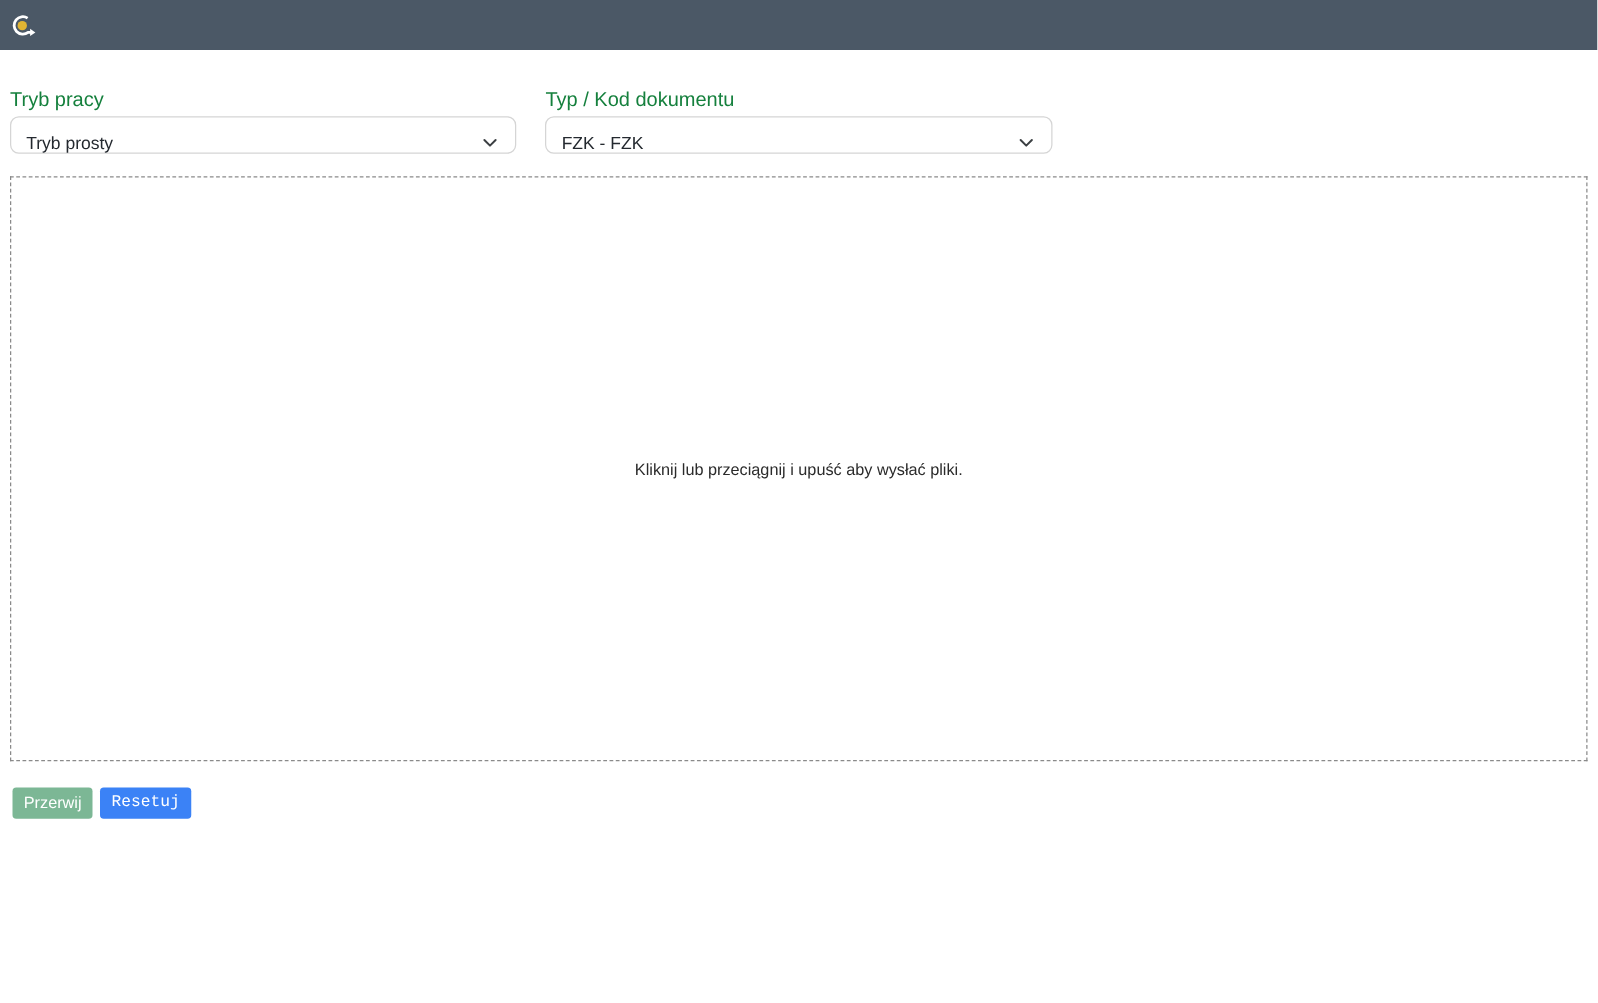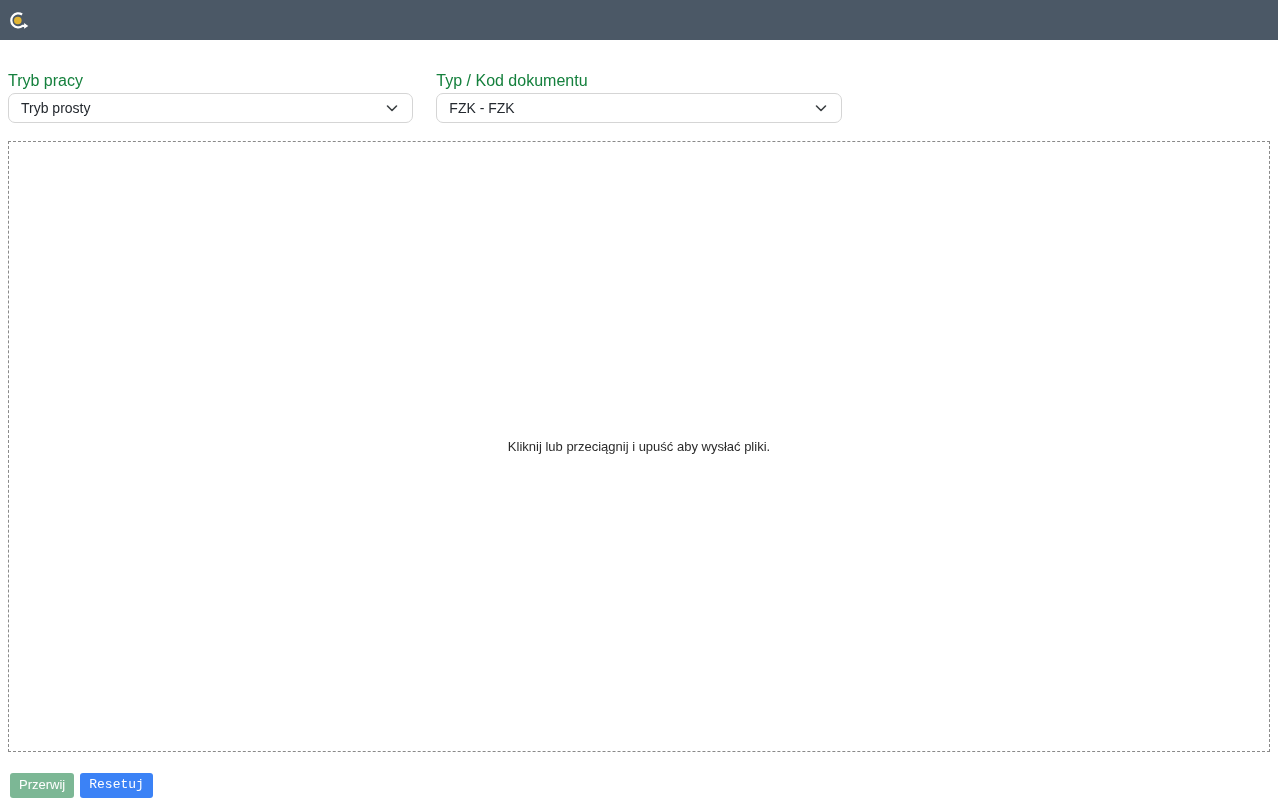--- a/index.html
+++ b/index.html
@@ -47,38 +47,38 @@
     color: #15803d;
     margin-bottom: 5px;
     cursor: default;
   }
   .select-box {
     height: 30px;
     border: 1px solid #d5d5d5;
     border-radius: 7px;
     background: #ffffff;
     display: flex;
-    align-items: center;
+    align-items: flex-end;
     justify-content: space-between;
     padding: 0 12px;
     font-size: 14px;
     color: #24292f;
     cursor: pointer;
     user-select: none;
   }
   .select-box .chev {
     width: 16px; height: 16px;
     flex: 0 0 auto;
     display: inline-flex;
   }
 
   
   .dropzone {
     margin-top: 18px;
-    height: 611px;
+    height: 468px;
     border: 1px dashed #8a8a8a;
     display: flex;
     align-items: center;
     justify-content: center;
     cursor: pointer;
   }
   .dropzone .dz-text {
     font-size: 13px;
     color: #2b2b2b;
   }

